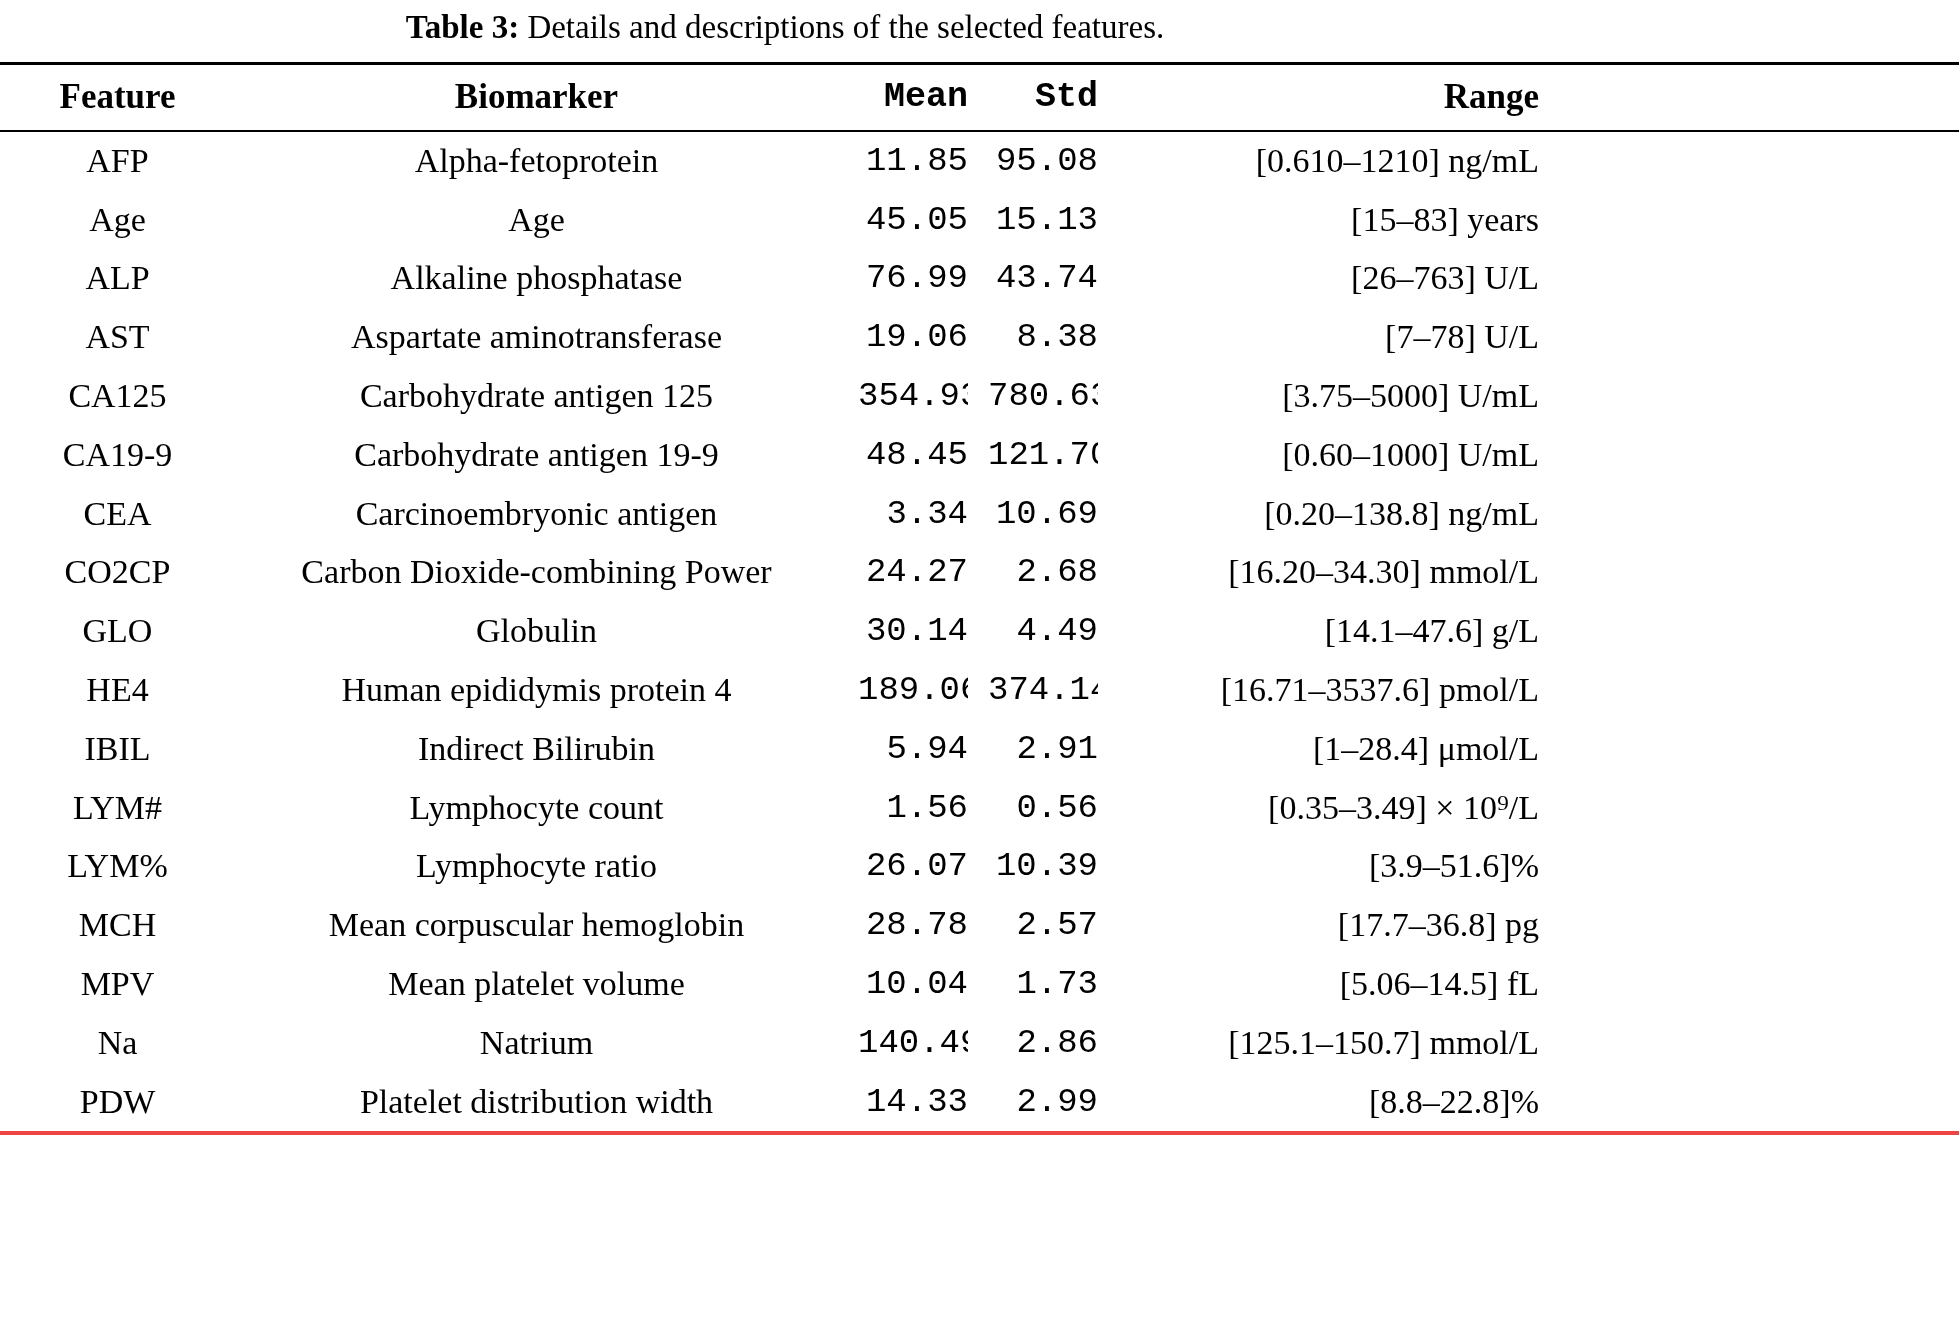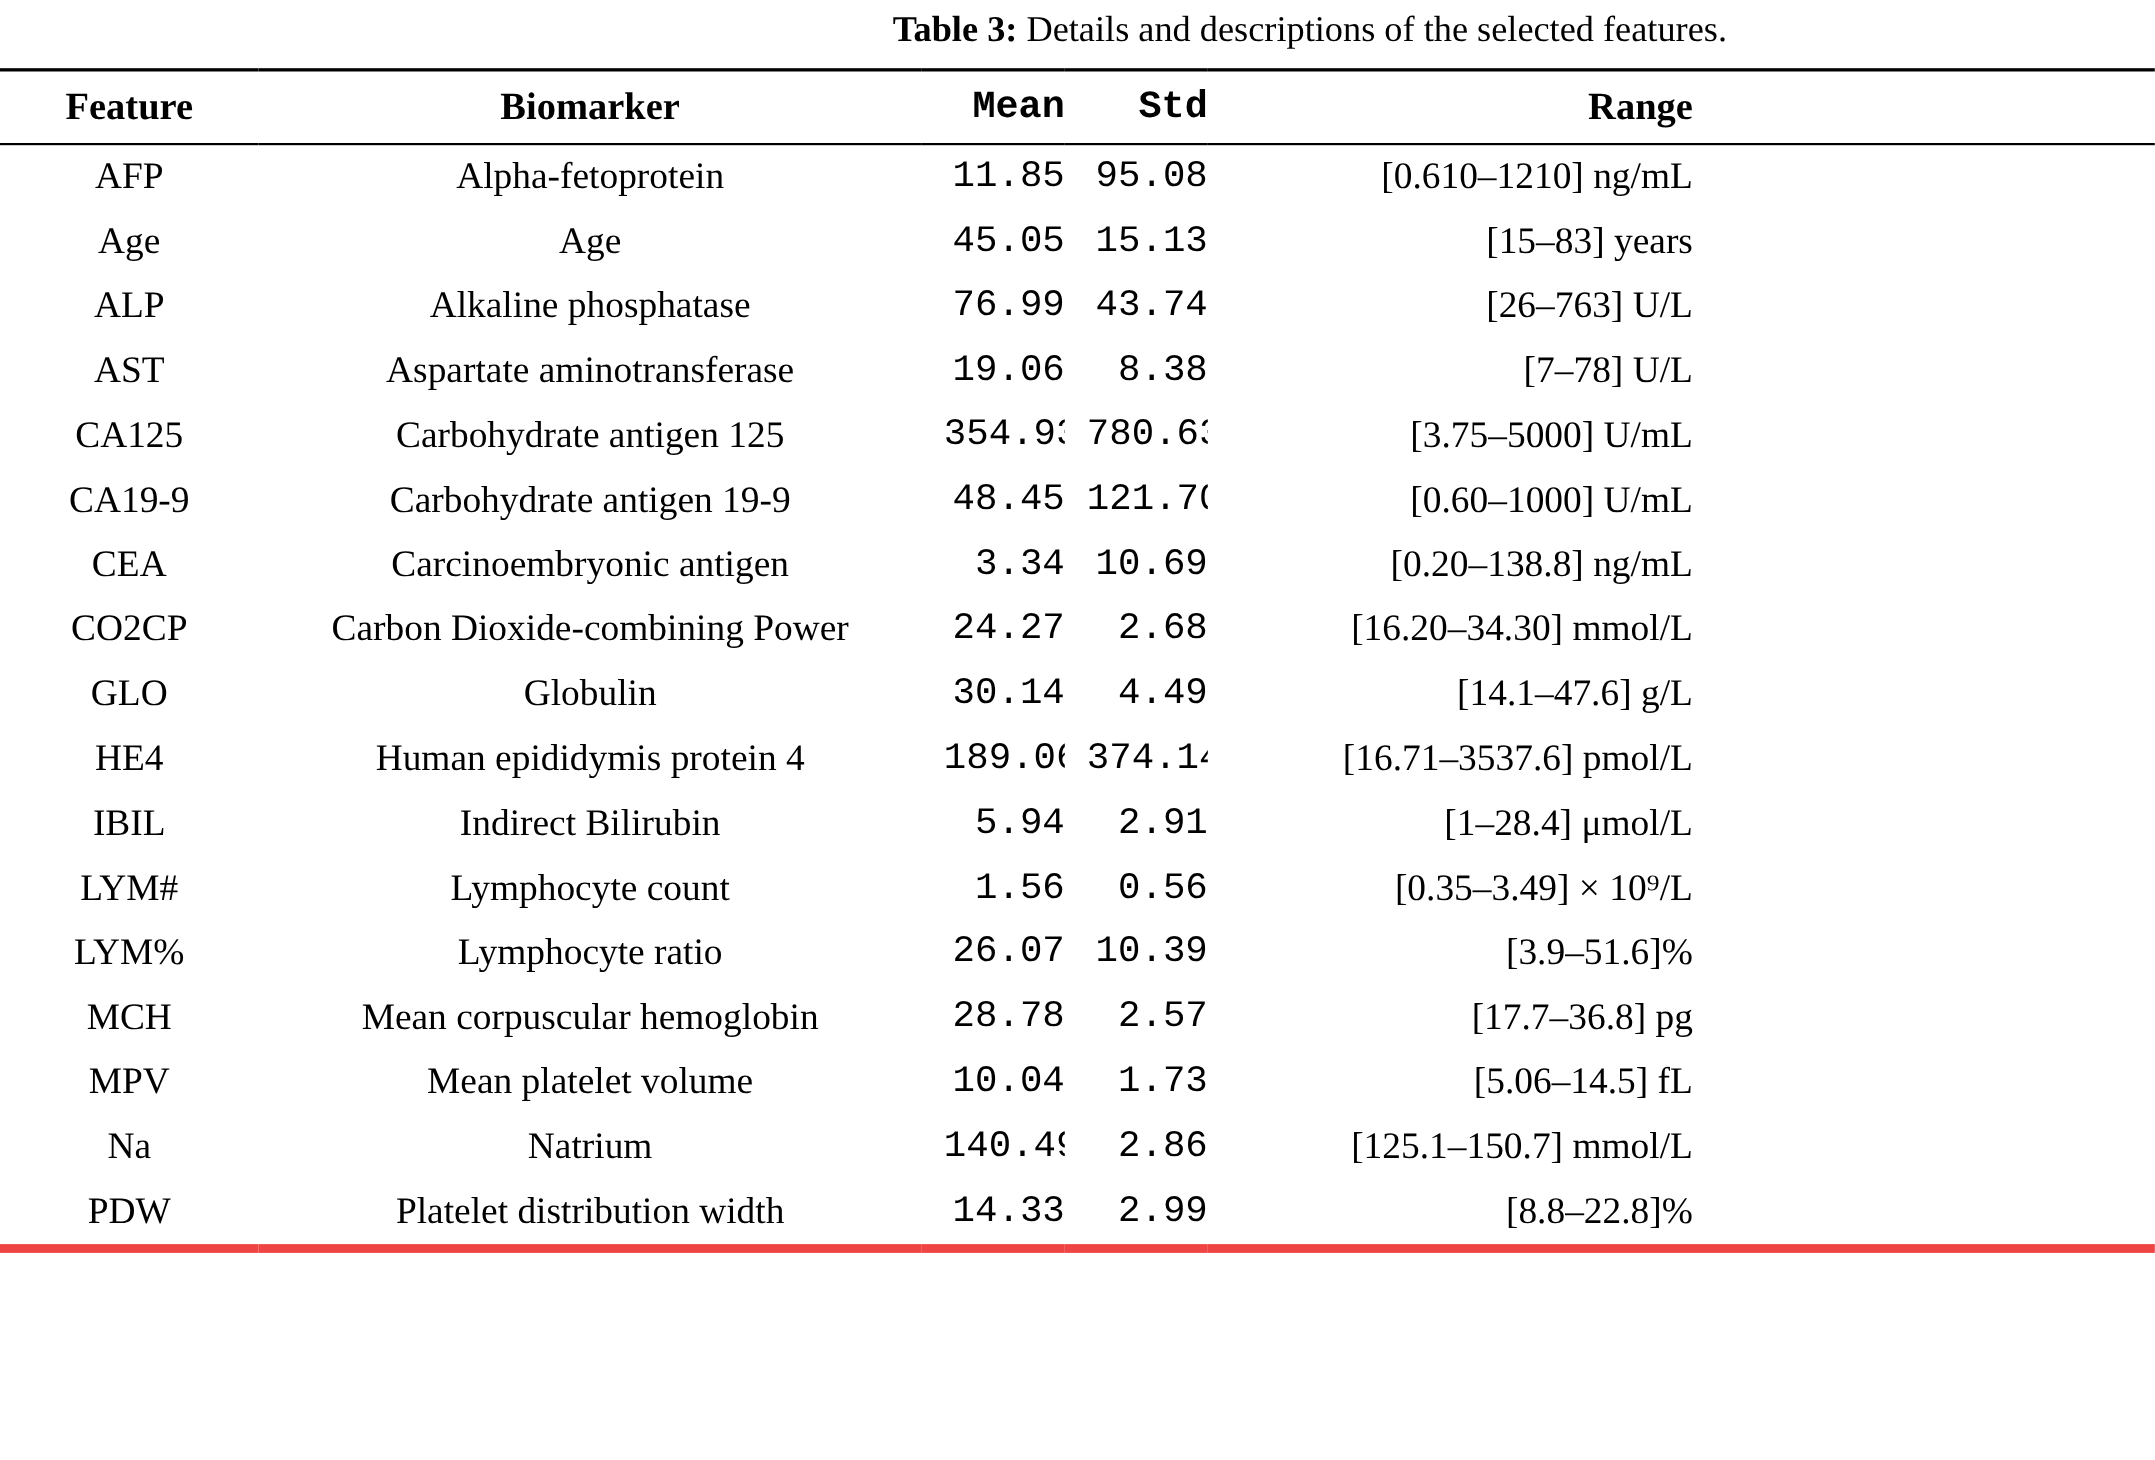--- a/index.html
+++ b/index.html
@@ -10,32 +10,32 @@
     color: #000000;
     font-family: "Liberation Serif", "DejaVu Serif", serif;
   }
   body {
     width: 1959px;
     height: 1327px;
     overflow: hidden;
   }
   .caption {
     width: 1570px;
-    text-align: right;
+    text-align: center;
     font-size: 33px;
     padding: 8px 0 14px 0;
     line-height: 1.2;
   }
   .caption .bold { font-weight: 700; }
   table.features {
     width: 1959px;
     border-collapse: collapse;
     table-layout: fixed;
     border-top: 3px solid #000;
-    border-bottom: 8px solid #ef4444;
+    border-bottom: 4px solid #ef4444;
     padding-left: 45px;
   }
   col.c-feature   { width: 235px; }
   col.c-biomarker { width: 603px; }
   col.c-mean      { width: 130px; }
   col.c-std       { width: 130px; }
   col.c-range     { width: 861px; }
   thead th {
     font-size: 35px;
     font-weight: 700;

